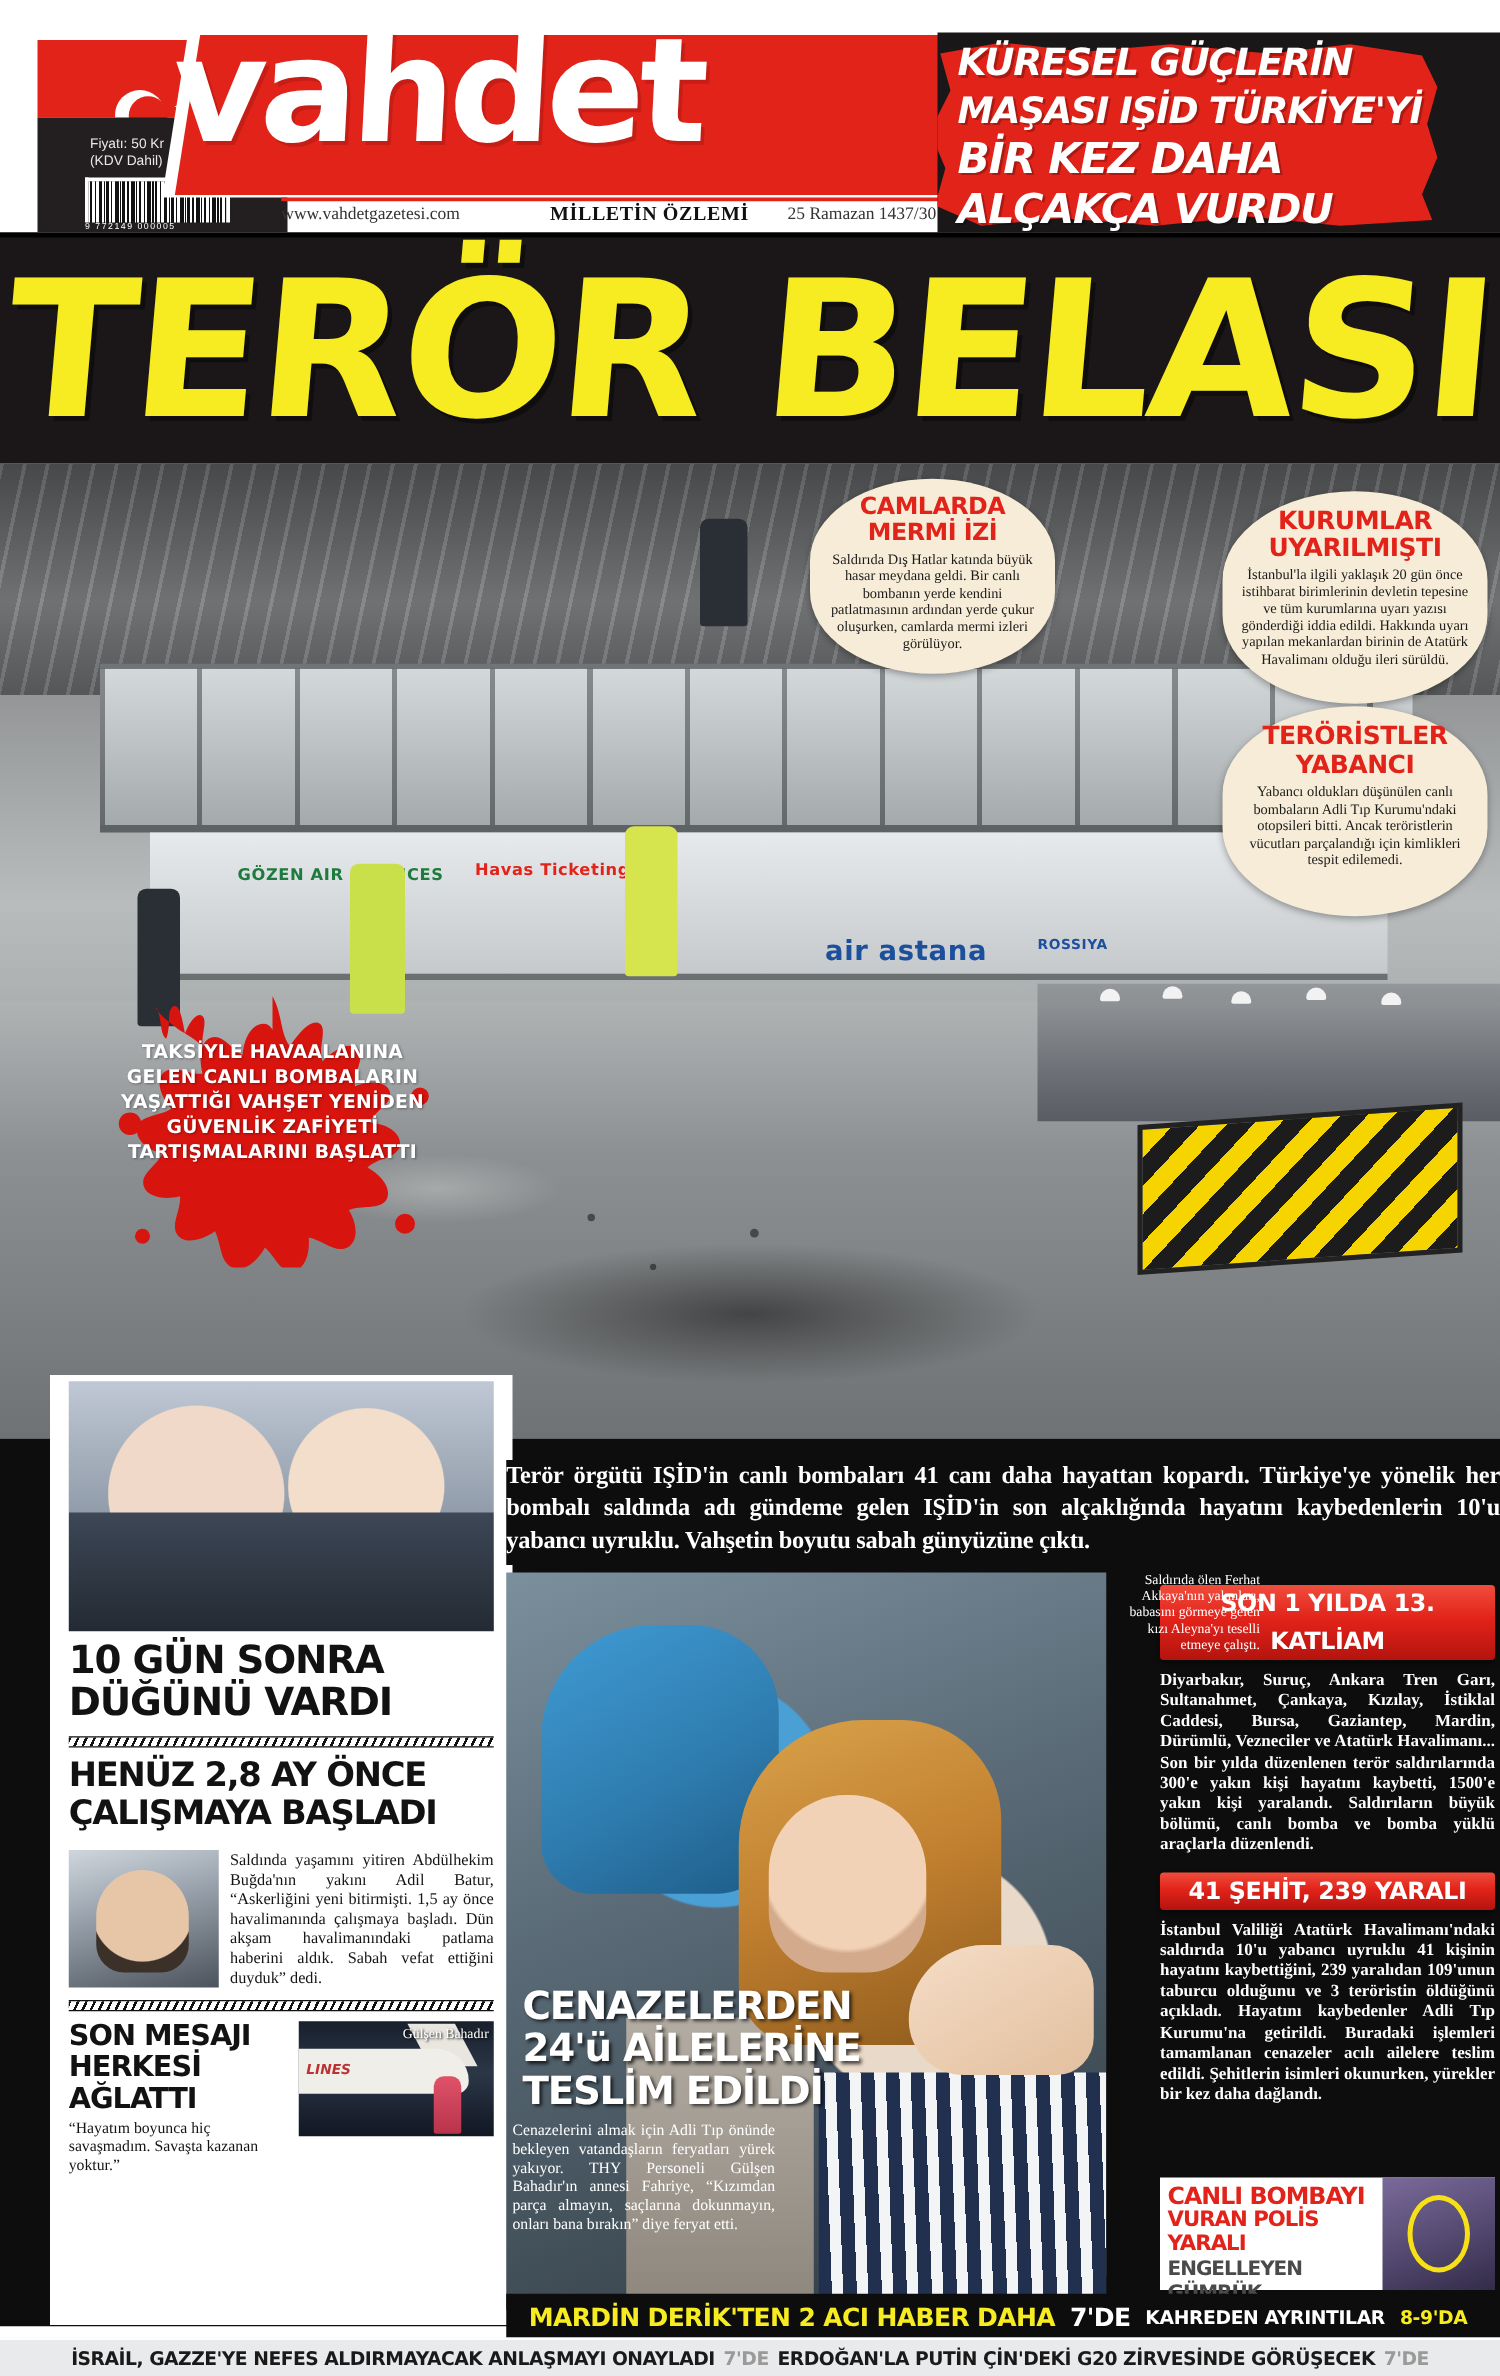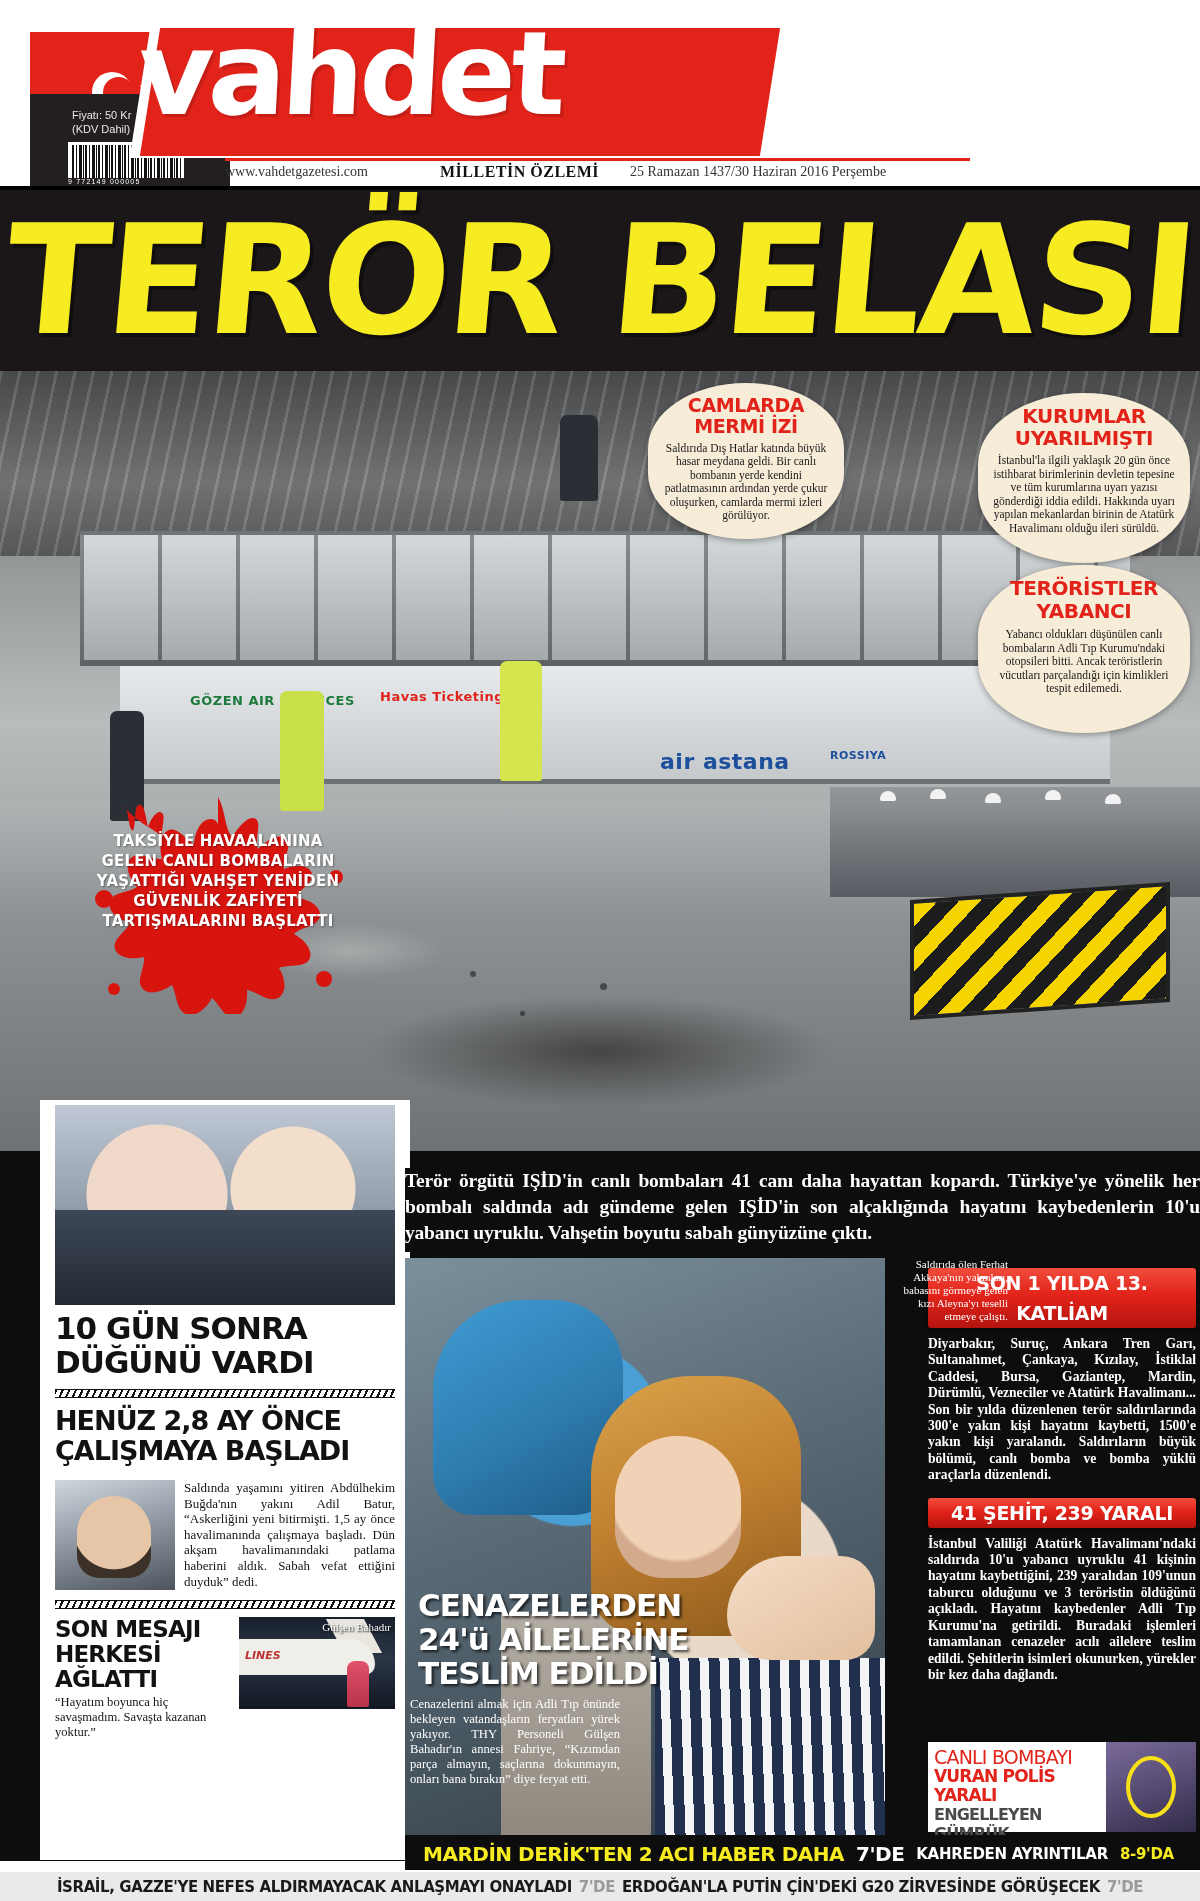--- a/index.html
+++ b/index.html
@@ -599,21 +599,21 @@
     width: 268px; height: 90px;
     background: #fff;
     display: flex;
     z-index: 6;
   }
   .canli-text {
     width: 178px;
     padding: 5px 0 0 6px;
   }
   .canli-l1 {
-    font-family: "DejaVu Sans", sans-serif; font-weight: normal;
+    font-family: "DejaVu Sans", sans-serif; font-weight: bold;
     font-size: 19px; line-height: 20px; color: #e2231a; letter-spacing: -.8px;
   }
   .canli-l2 {
     font-family: "DejaVu Sans", sans-serif; font-weight: bold;
     font-size: 17px; line-height: 19px; color: #e2231a; letter-spacing: -.8px;
   }
   .canli-l3 {
     font-family: "DejaVu Sans", sans-serif; font-weight: bold;
     font-size: 16px; line-height: 19px; color: #4a4a4a; letter-spacing: -.8px;
   }
@@ -715,20 +715,29 @@
     <div class="logo-red"></div>
     <div class="logo-text">vahdet</div>
 
     <div class="info-strip">
       <span class="info-web">www.vahdetgazetesi.com</span>
       <span class="info-slogan">MİLLETİN ÖZLEMİ</span>
       <span class="info-date">25 Ramazan 1437/30 Haziran 2016 Perşembe</span>
     </div>
   </div>
 
+  <div class="top-banner">
+    <div class="banner-brush"></div>
+    <div class="banner-lines">
+      <div class="bl1">KÜRESEL GÜÇLERİN</div>
+      <div class="bl2">MAŞASI IŞİD TÜRKİYE'Yİ</div>
+      <div class="bl3">BİR KEZ DAHA</div>
+      <div class="bl4">ALÇAKÇA VURDU</div>
+    </div>
+  </div>
 
   <div class="title-band">
     <div class="main-title">TERÖR BELASI</div>
   </div>
 
   <div class="hero">
     <div class="hero-ceiling"></div>
     <div class="hero-glass"></div>
     <div class="hero-storefront"></div>
     <div class="sign gozen">GÖZEN AIR SERVICES</div>

